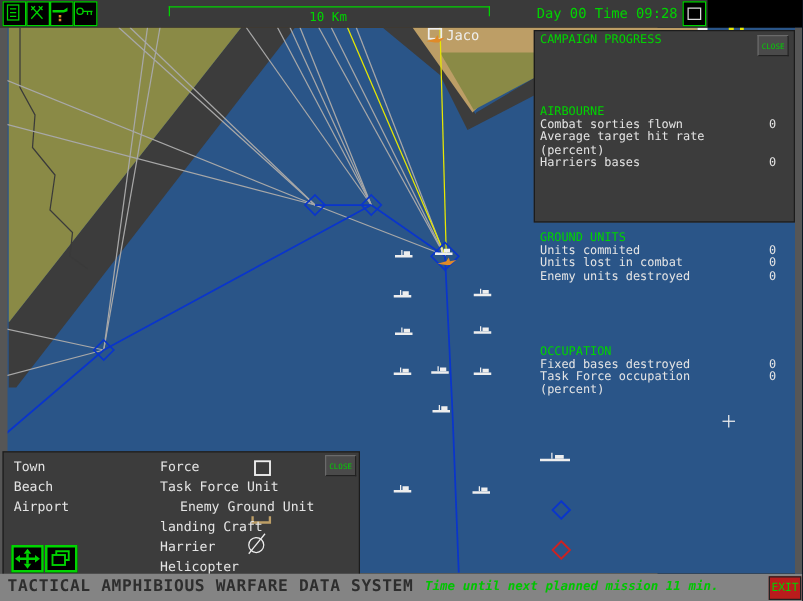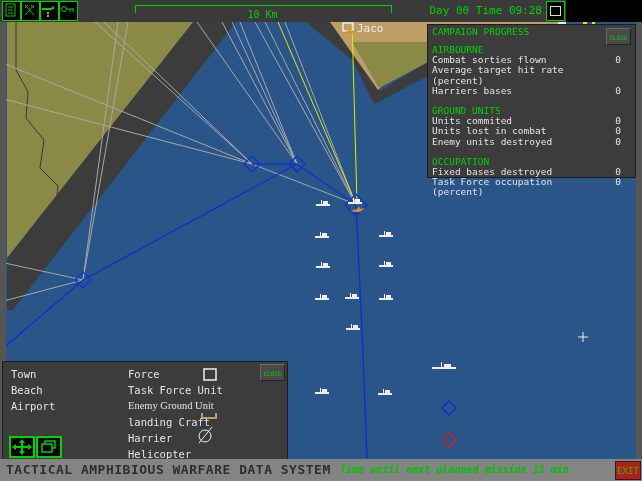--- a/index.html
+++ b/index.html
@@ -18,21 +18,21 @@
   #fullscreen-btn .win{position:absolute;left:3px;top:4px;width:9px;height:8px;border:1px solid #dcdcdc;}
   
   #map{position:absolute;left:0;top:22px;width:526px;height:437px;background:#a16207;}
   #map svg{position:absolute;left:0;top:0;}
   
   #campaign{position:absolute;left:427px;top:24px;width:209px;height:154px;
             background:#3c3c3c;border:1px solid #1c1c1c;box-sizing:border-box;
             font-size:9.5px;line-height:10.2px;color:#e4e4e4;}
   #campaign .title{position:absolute;left:4px;top:2px;color:#00d400;}
   #campaign .body{position:absolute;left:4px;top:20px;right:4px;}
-  .sec-header{color:#00d400;}
+  .sec-header{color:#00d400;margin-top:40px;}
   .c-row{display:flex;}
   .c-row .lbl{flex:1;}
   .c-row .val{width:26px;text-align:center;}
   .sec-gap{height:10px;}
   .close-btn{position:absolute;width:25px;height:17px;background:#4a4a4a;
              border:1px solid #6a6a6a;border-right-color:#222;border-bottom-color:#222;
              color:#00d400;font-size:6px;text-align:center;line-height:17px;
              letter-spacing:0px;box-sizing:border-box;}
   #campaign .close-btn{right:4px;top:3px;}
   
@@ -300,21 +300,21 @@
               <rect x="10" y="0" width="1" height="5"></rect>
             </g>
           </svg>
         </div>
         <div class="lg-label" style="left: 125px; top: 22px;">Task Force Unit</div>
         <div class="lg-sym" style="left: 219px; top: 19px;">
           <svg width="16" height="16" style="position: absolute; left: 219px; top: 19px;">
             <path d="M8 1 L15 8 L8 15 L1 8 Z" fill="none" stroke="#0a35cc" stroke-width="1.5"></path>
           </svg>
         </div>
-        <div class="lg-label" style="left: 125px; top: 38px; font-family: Liberation Serif, serif;">Enemy Ground Unit</div>
+        <div class="lg-label" style="left: 141px; top: 38px;">Enemy Ground Unit</div>
         <div class="lg-sym" style="left: 219px; top: 35px;">
           <svg width="16" height="16" style="position: absolute; left: 219px; top: 35px;">
             <path d="M8 1 L15 8 L8 15 L1 8 Z" fill="none" stroke="#cc2222" stroke-width="1.5"></path>
           </svg>
         </div>
         <div class="lg-label" style="left: 125px; top: 54px;">landing Craft</div>
         <div class="lg-sym" style="left: 224px; top: 51px;">
           <svg width="8" height="14" style="position: absolute; left: 224px; top: 51px;">
             <rect x="2" y="1" width="4" height="12" fill="#0a35cc" stroke="#dddddd" stroke-width="0.8"></rect>
           </svg>

